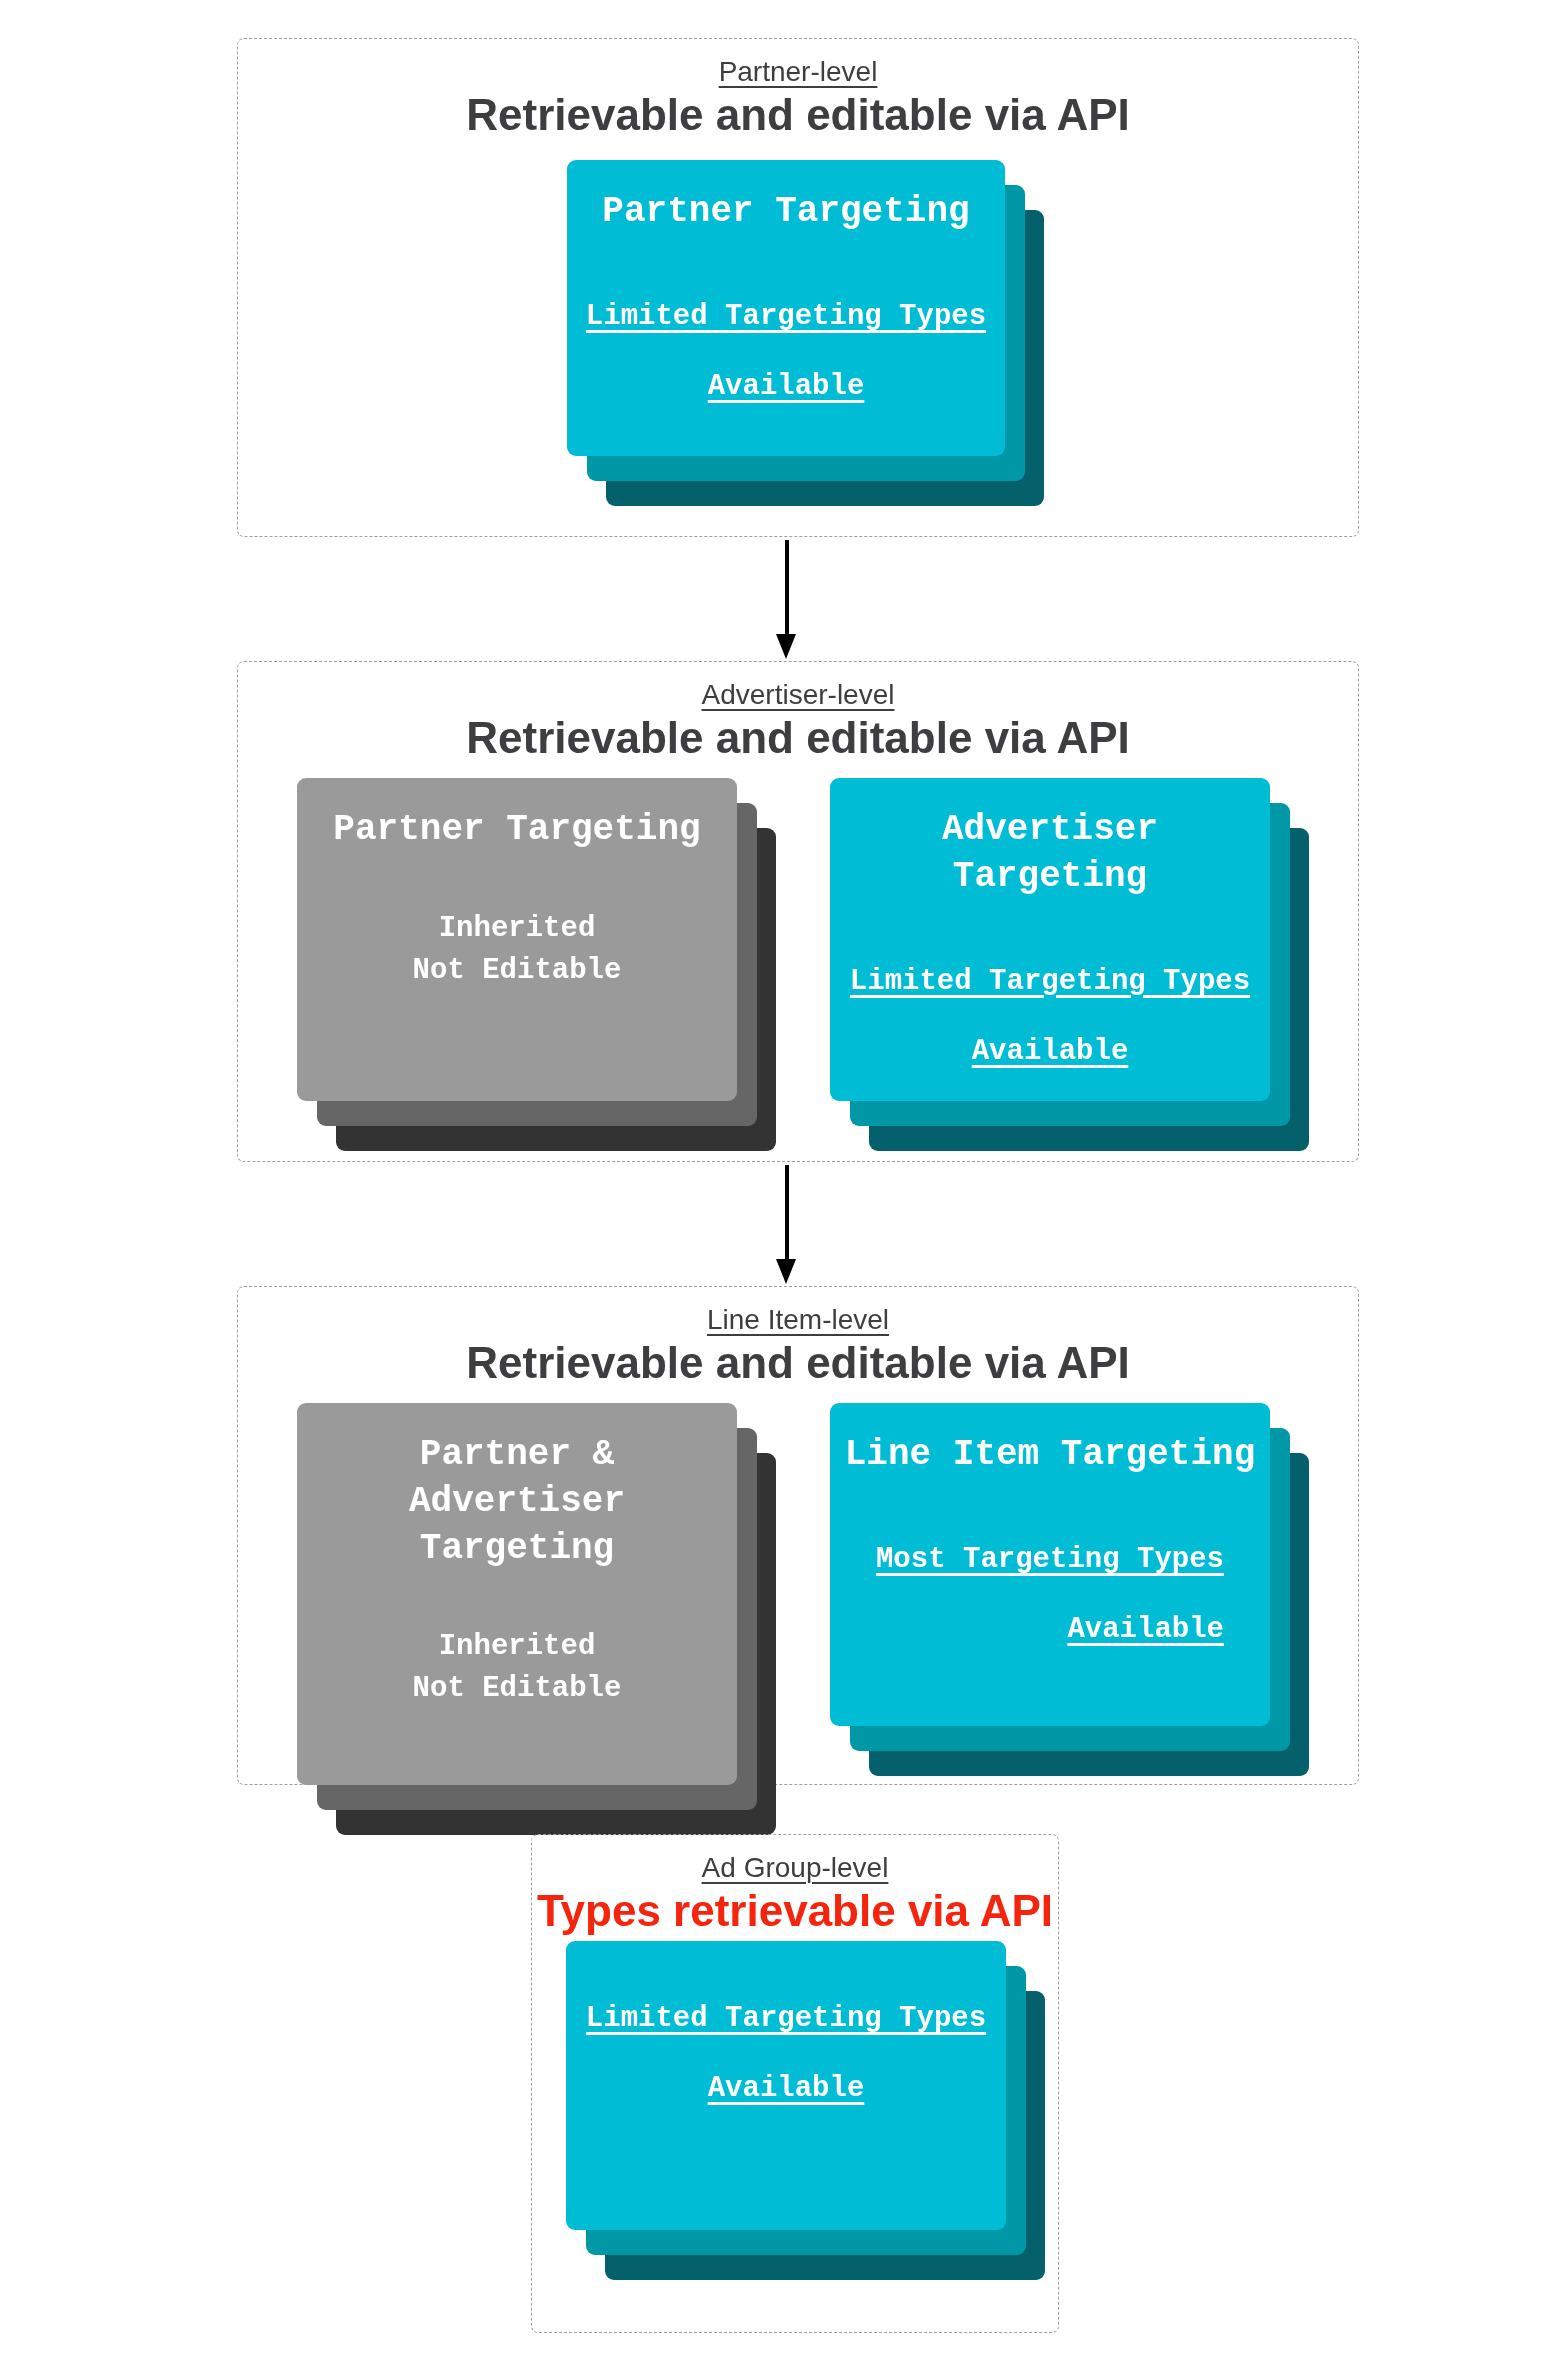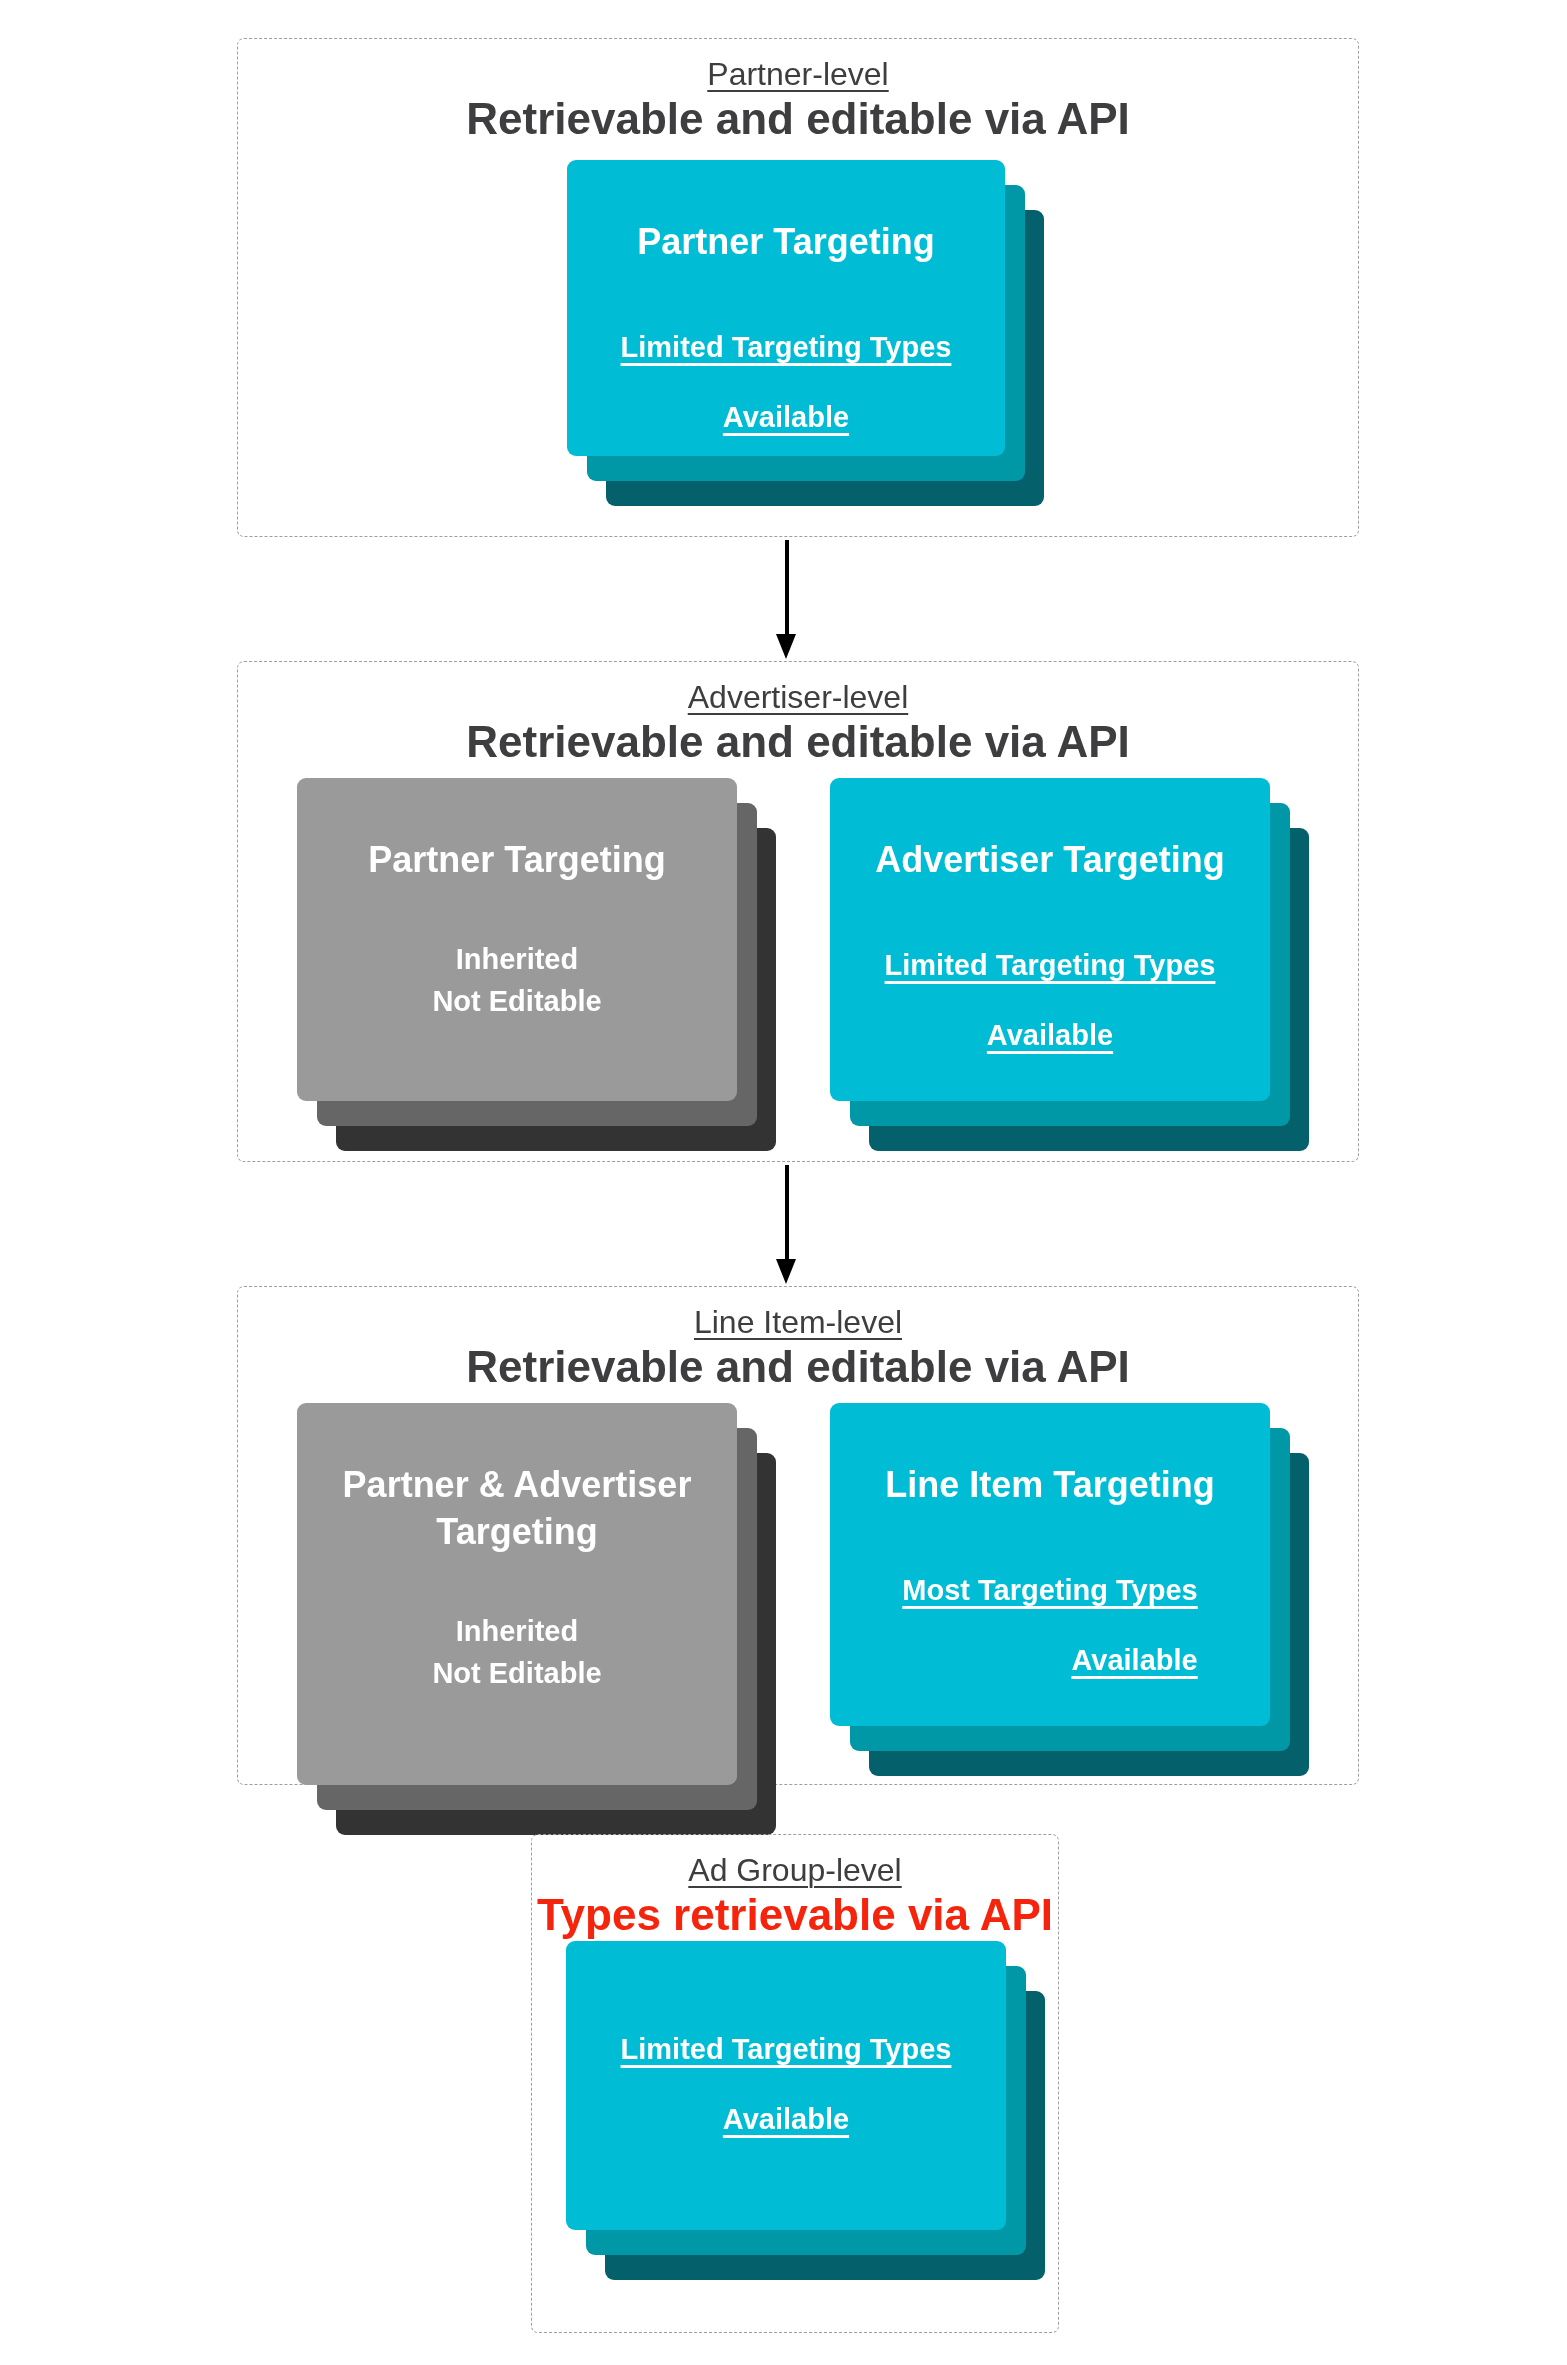--- a/index.html
+++ b/index.html
@@ -10,41 +10,41 @@
   }
   .panel {
     position:absolute;
     border:1.8px dashed var(--border, #9e9e9e);
     border-radius:7.1px;
     text-align:center;
     box-sizing:content-box;
   }
   .sec-title {
     margin:16px 0 0;
-    font-size:32px; font-weight:400; line-height:1.2;
+    font-size:28px; font-weight:400; line-height:1.2;
     color:var(--ink, #3e3e40);
     text-decoration:underline;
     text-underline-offset:5.4px;
     text-decoration-thickness:2.2px;
   }
   .sec-subtitle {
     margin:0;
     font-size:44px; font-weight:700; line-height:1.2;
     color:var(--ink, #3e3e40);
   }
   .sec-subtitle.red { color:var(--red, #f4250c); }
   .stack { position:absolute; }
   .layer, .card { position:absolute; border-radius:9px; }
   .l3 { left:39px; top:50px; width:100%; height:100%; }
   .l2 { left:19.6px; top:25px; width:100%; height:100%; }
   .card {
     left:0; top:0; width:100%; height:100%;
     color:var(--card-text, #ffffff);
     display:flex; flex-direction:column; align-items:center;
-    padding-top:59px; box-sizing:border-box;
+    padding-top:29px; box-sizing:border-box;font-family:Liberation Mono, monospace;
   }
   .teal .card { background:var(--teal, #00bcd4); }
   .teal .l2  { background:var(--teal-shadow-1, #0097a7); }
   .teal .l3  { background:var(--teal-shadow-2, #04606a); }
   .gray .card { background:var(--gray, #9a9a9a); }
   .gray .l2  { background:var(--gray-shadow-1, #666666); }
   .gray .l3  { background:var(--gray-shadow-2, #333333); }
   .card-title {
     margin:0 0 32px;
     font-size:36px; font-weight:700; line-height:1.3;

